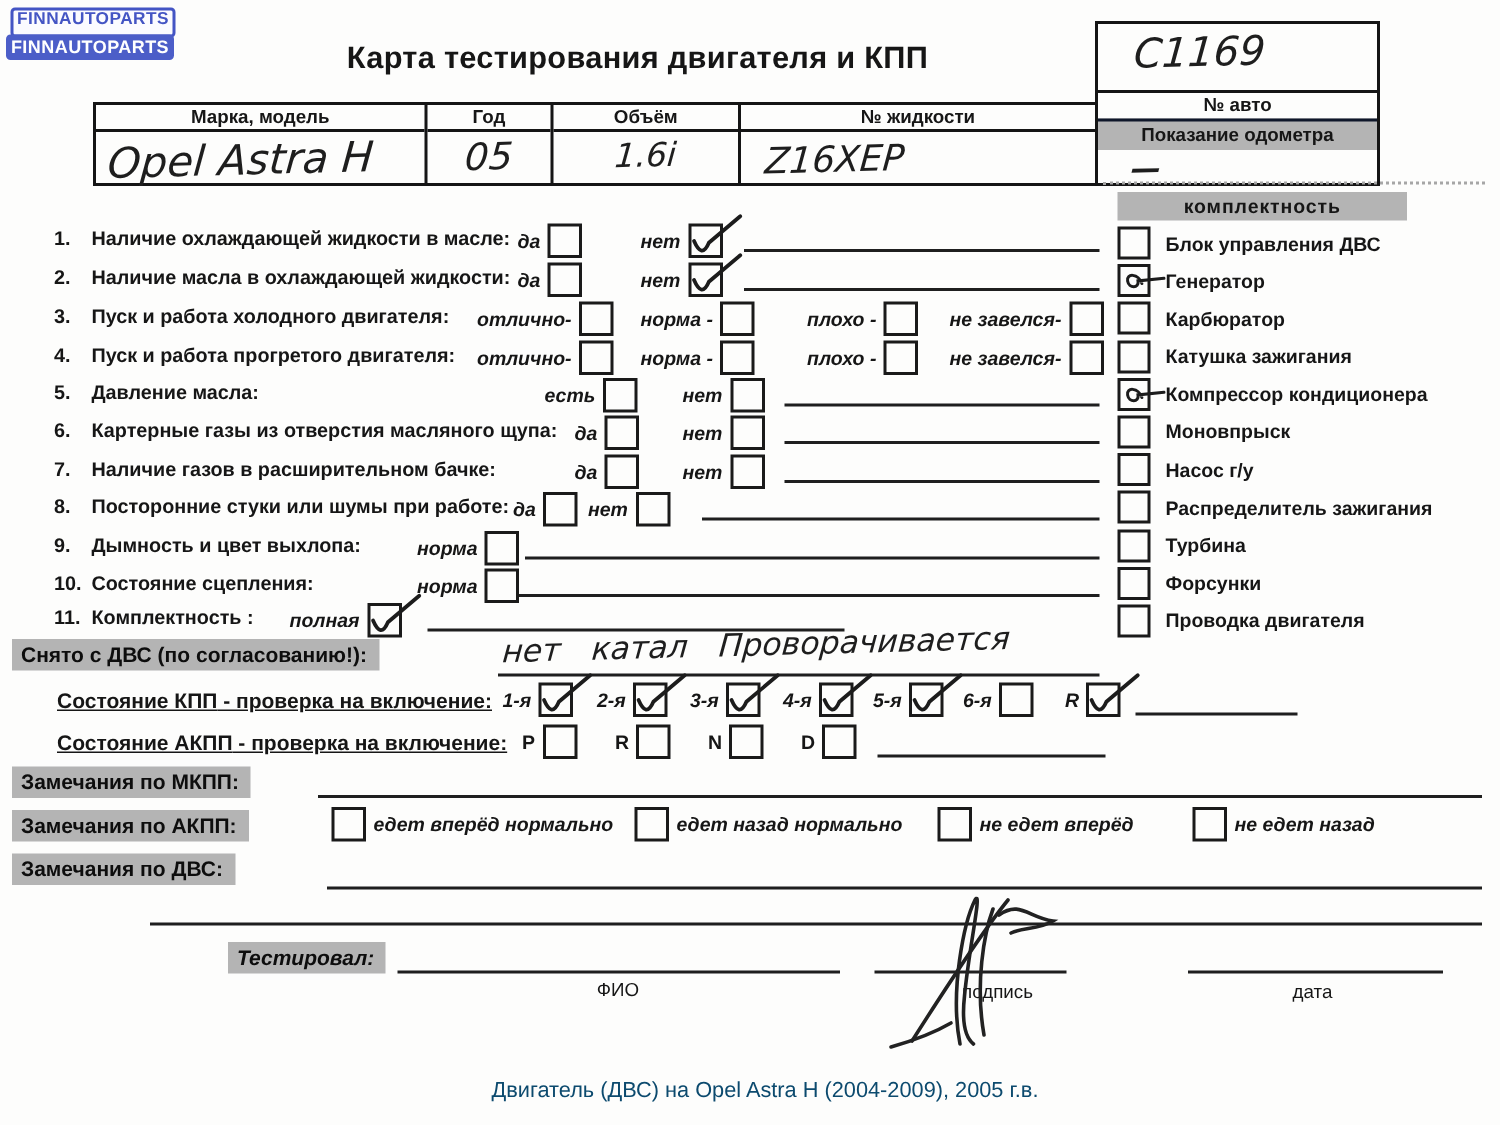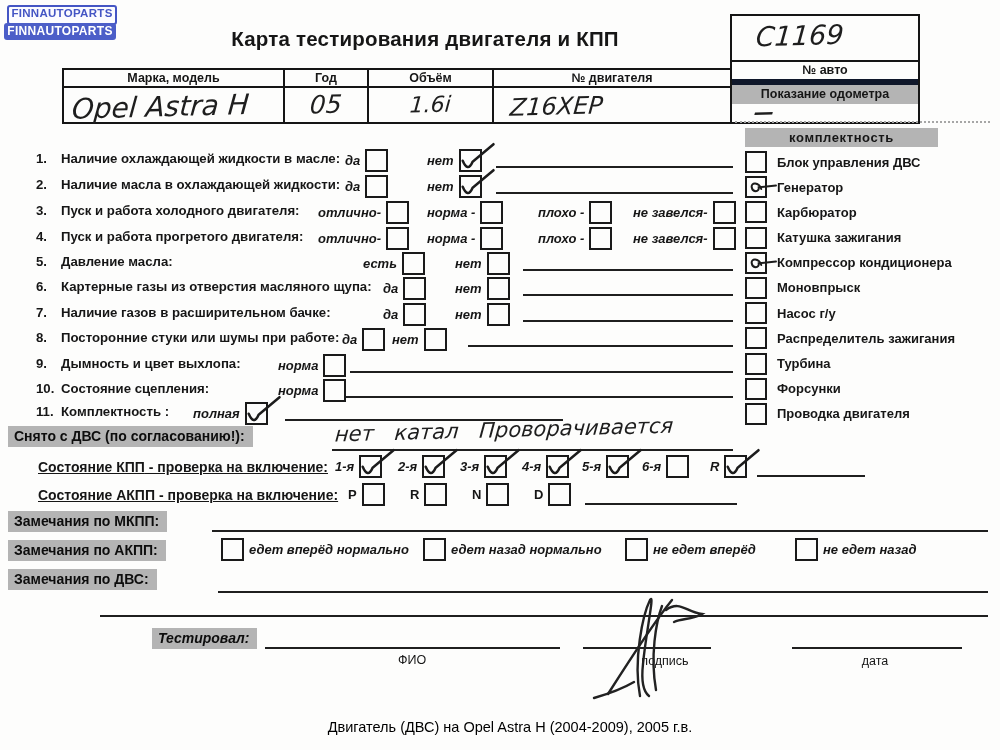--- a/index.html
+++ b/index.html
@@ -26,21 +26,21 @@
   .hcol:last-child{border-right:none;}
   .hcol0{width:219px}.hcol1{width:82px}.hcol2{width:123px}.hcol3{flex:1}
   .hlab{height:16px;border-bottom:2px solid #151515;font-weight:bold;font-size:12.5px;
     text-align:center;line-height:16px;}
   .hval{flex:1;position:relative;overflow:visible;}
   
   .car-box{position:absolute;left:730px;top:14px;width:186px;height:106px;border:2px solid #151515;}
   .car-num{position:absolute;left:24px;top:4px;font-size:27px;}
   .car-num-label{position:absolute;left:0;right:0;top:44px;height:17px;border-top:2px solid #151515;
     font-weight:bold;font-size:12.5px;text-align:center;line-height:17px;}
-  .odo-label{position:absolute;left:0;right:0;top:63px;height:19px;border-top:6px solid #0f172a;
+  .odo-label{position:absolute;left:0;right:0;top:63px;height:19px;border-top:2px solid #0f172a;
     background:#b4b4b4;font-weight:bold;font-size:12.5px;text-align:center;line-height:19px;}
   .odo-value{position:absolute;left:22px;top:84px;font-size:20px;font-weight:bold;}
   .dotted-rule{position:absolute;left:735px;top:121px;width:255px;border-bottom:2px dotted #a6a6a6;}
   
   .hand{font-family:"DejaVu Sans",sans-serif;font-style:italic;color:#1e1e1e;
     white-space:nowrap;display:inline-block;transform:rotate(-1.5deg) skewX(-6deg);}
   .hv0{font-size:28px;padding:2px 0 0 8px;}
   .hv1{font-size:25px;text-align:center;padding-top:2px;}
   .hv2{font-size:22px;text-align:center;padding-top:4px;}
   .hv3{font-size:24px;padding:3px 0 0 16px;}
@@ -59,21 +59,21 @@
   .mark.loop{left:-3px;top:-2px;width:38px;height:26px;}
   
   .glabel{position:absolute;background:#b4b4b4;color:#0d0d0d;font-weight:bold;font-size:14px;
     padding:2px 8px 3px 6px;white-space:nowrap;}
   .glabel.it{font-style:italic;}
   .slabel{position:absolute;font-size:13.8px;white-space:nowrap;text-decoration:underline;}
   .slabel b{font-size:14px;}
   .note{position:absolute;left:335px;top:418px;font-size:21px;word-spacing:14px;}
   
   .sig-caption{position:absolute;font-size:12.5px;text-align:center;}
-  .caption{position:absolute;left:0;right:0;top:719px;text-align:center;font-size:14.5px;color:#000000;padding-left:20px;}
+  .caption{position:absolute;left:0;right:0;top:719px;text-align:center;font-size:14.5px;color:#0c4a6e;padding-left:20px;}
   .comp-header{position:absolute;left:745px;top:128px;width:193px;height:19px;background:#b4b4b4;
     font-weight:bold;font-size:13px;text-align:center;line-height:19px;letter-spacing:.6px;}
   .comp-list{position:absolute;left:745px;top:153px;width:250px;}
   .comp-item{display:flex;align-items:center;gap:10px;height:18px;margin-bottom:7.2px;}
   .comp-item .box{width:18px;height:18px;}
   .comp-label{font-weight:bold;font-size:13px;white-space:nowrap;}
   .sig-svg{position:absolute;left:588px;top:594px;width:122px;height:106px;overflow:visible;}
 </style>
 </head>
 <body>
@@ -98,21 +98,21 @@
           <span class="hand hv1">05</span>
         </div>
       </div>
       <div class="hcol hcol2">
         <div class="hlab">Объём</div>
         <div class="hval">
           <span class="hand hv2">1.6i</span>
         </div>
       </div>
       <div class="hcol hcol3">
-        <div class="hlab">№ двигателя</div>
+        <div class="hlab">№ жидкости</div>
         <div class="hval">
           <span class="hand hv3">Z16XEP</span>
         </div>
       </div>
     </div>
 
   <div class="car-box">
     <div class="car-num hand">C1169</div>
     <div class="car-num-label">№ авто</div>
     <div class="odo-label">Показание одометра</div>

